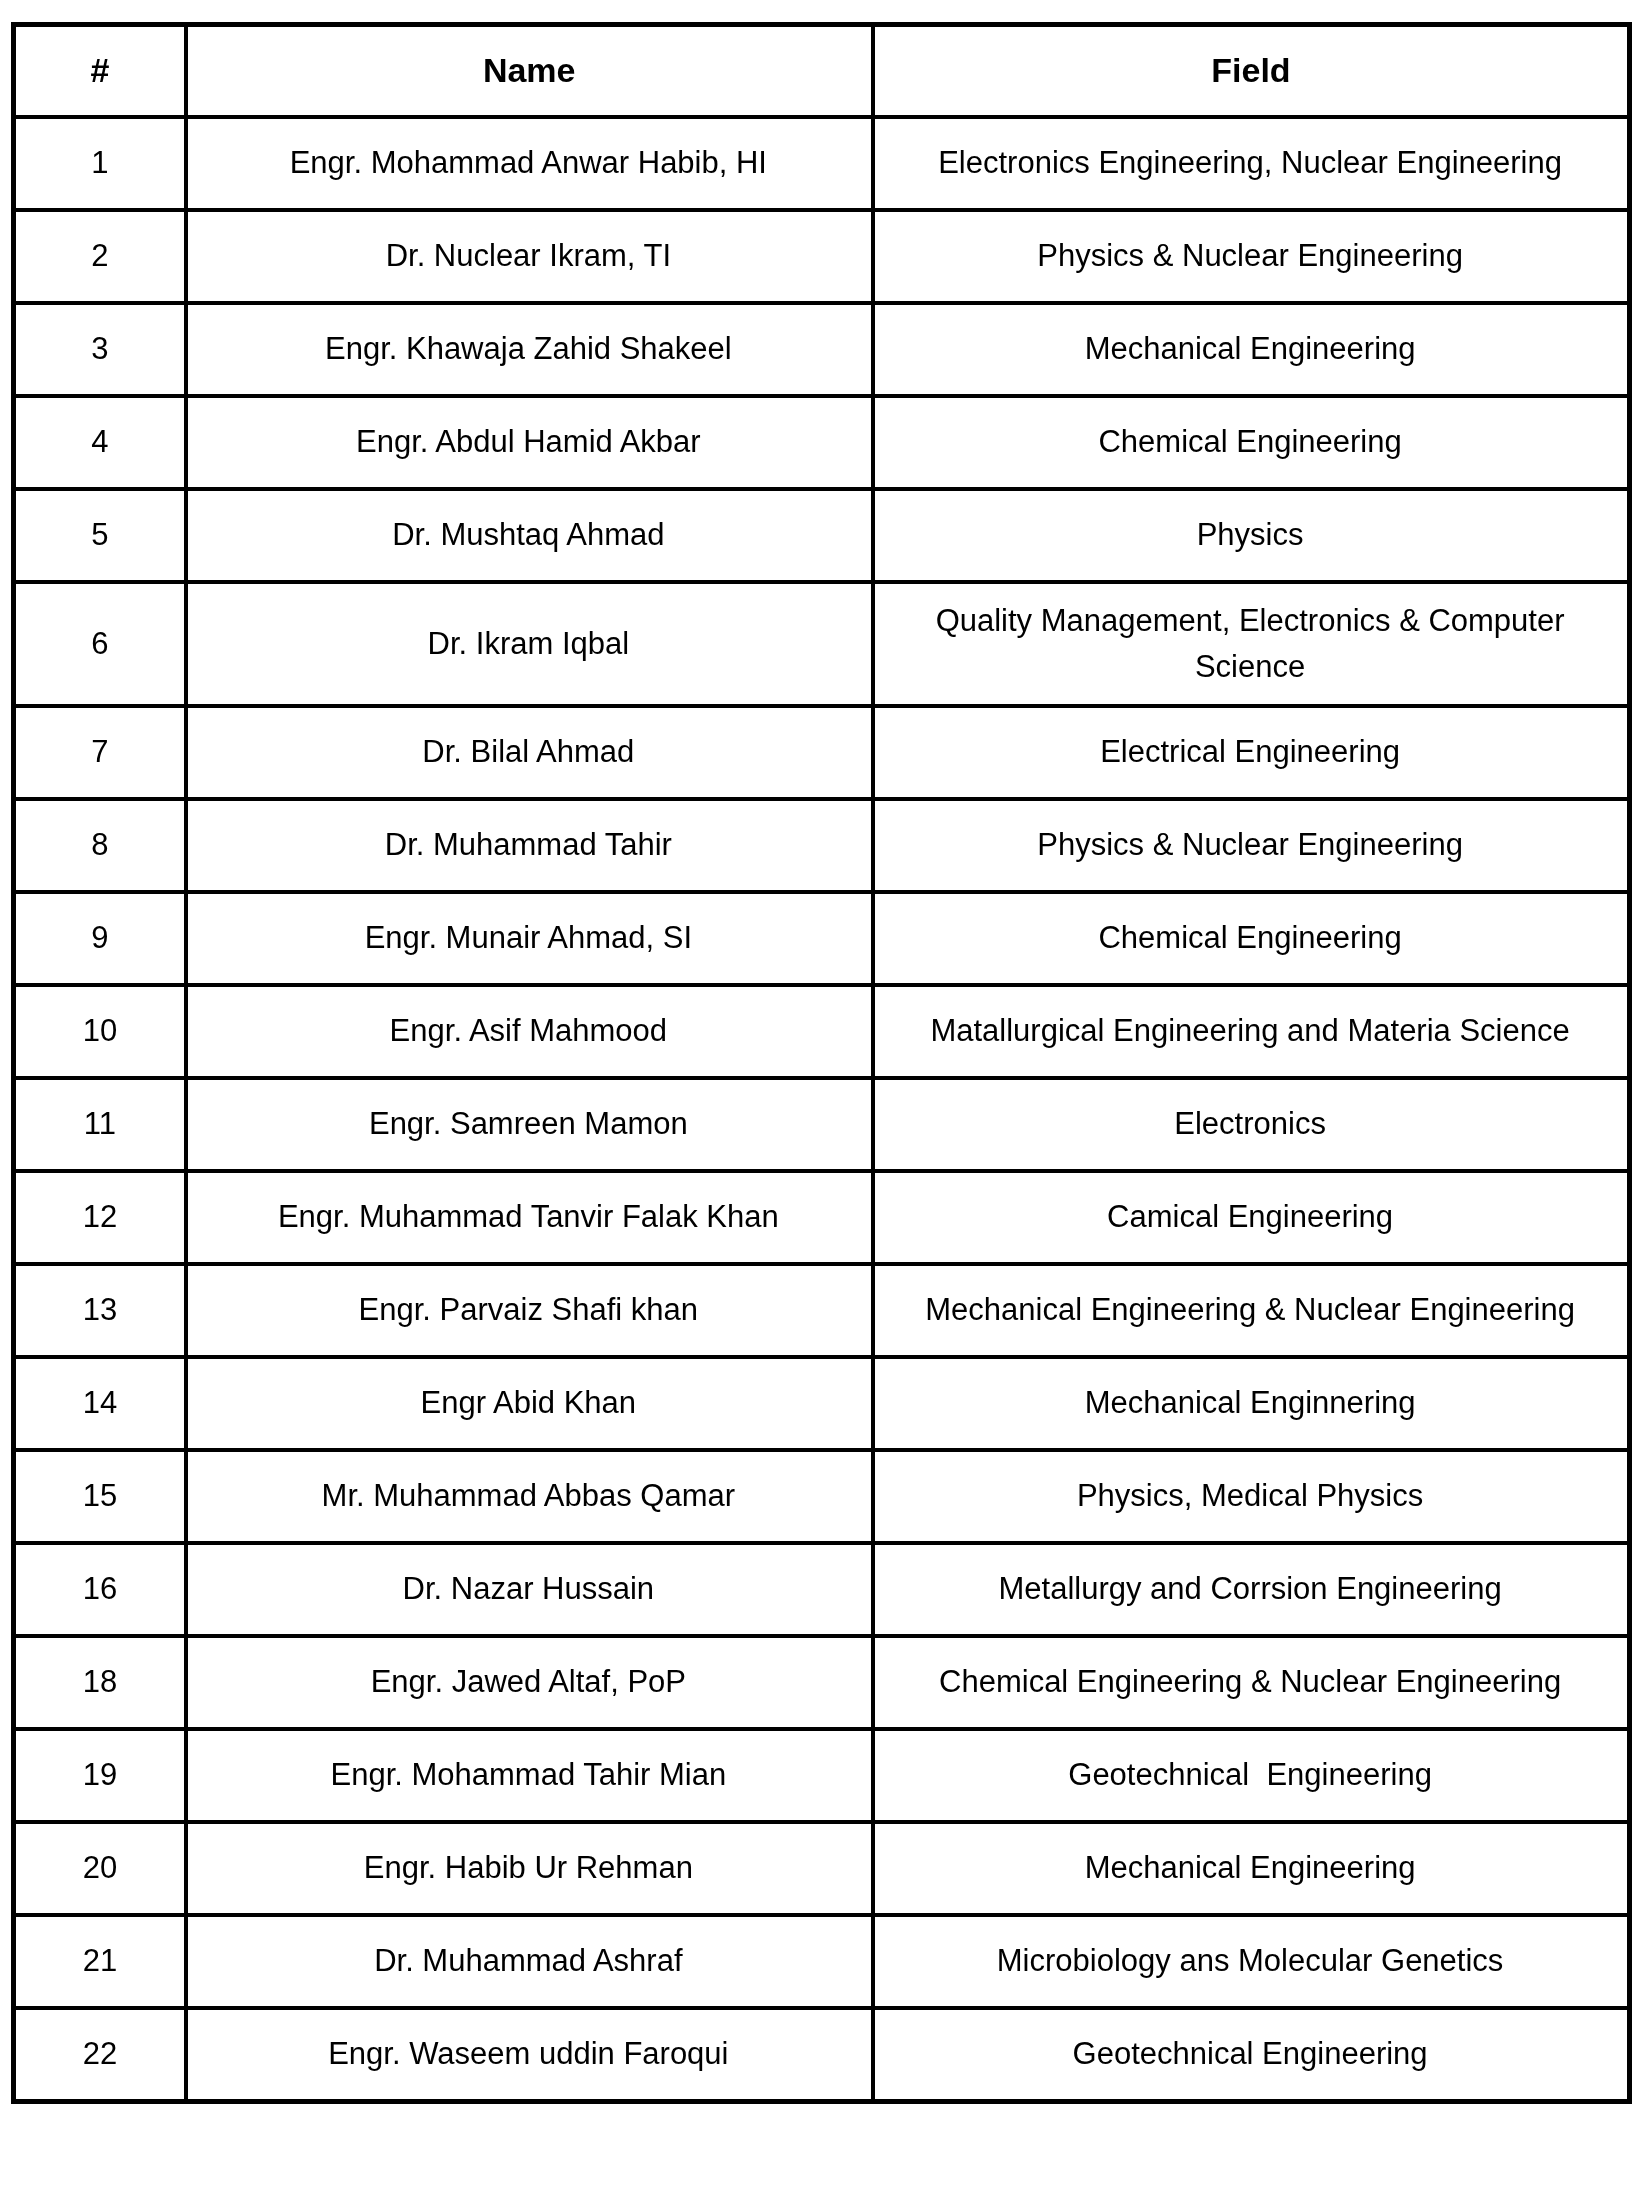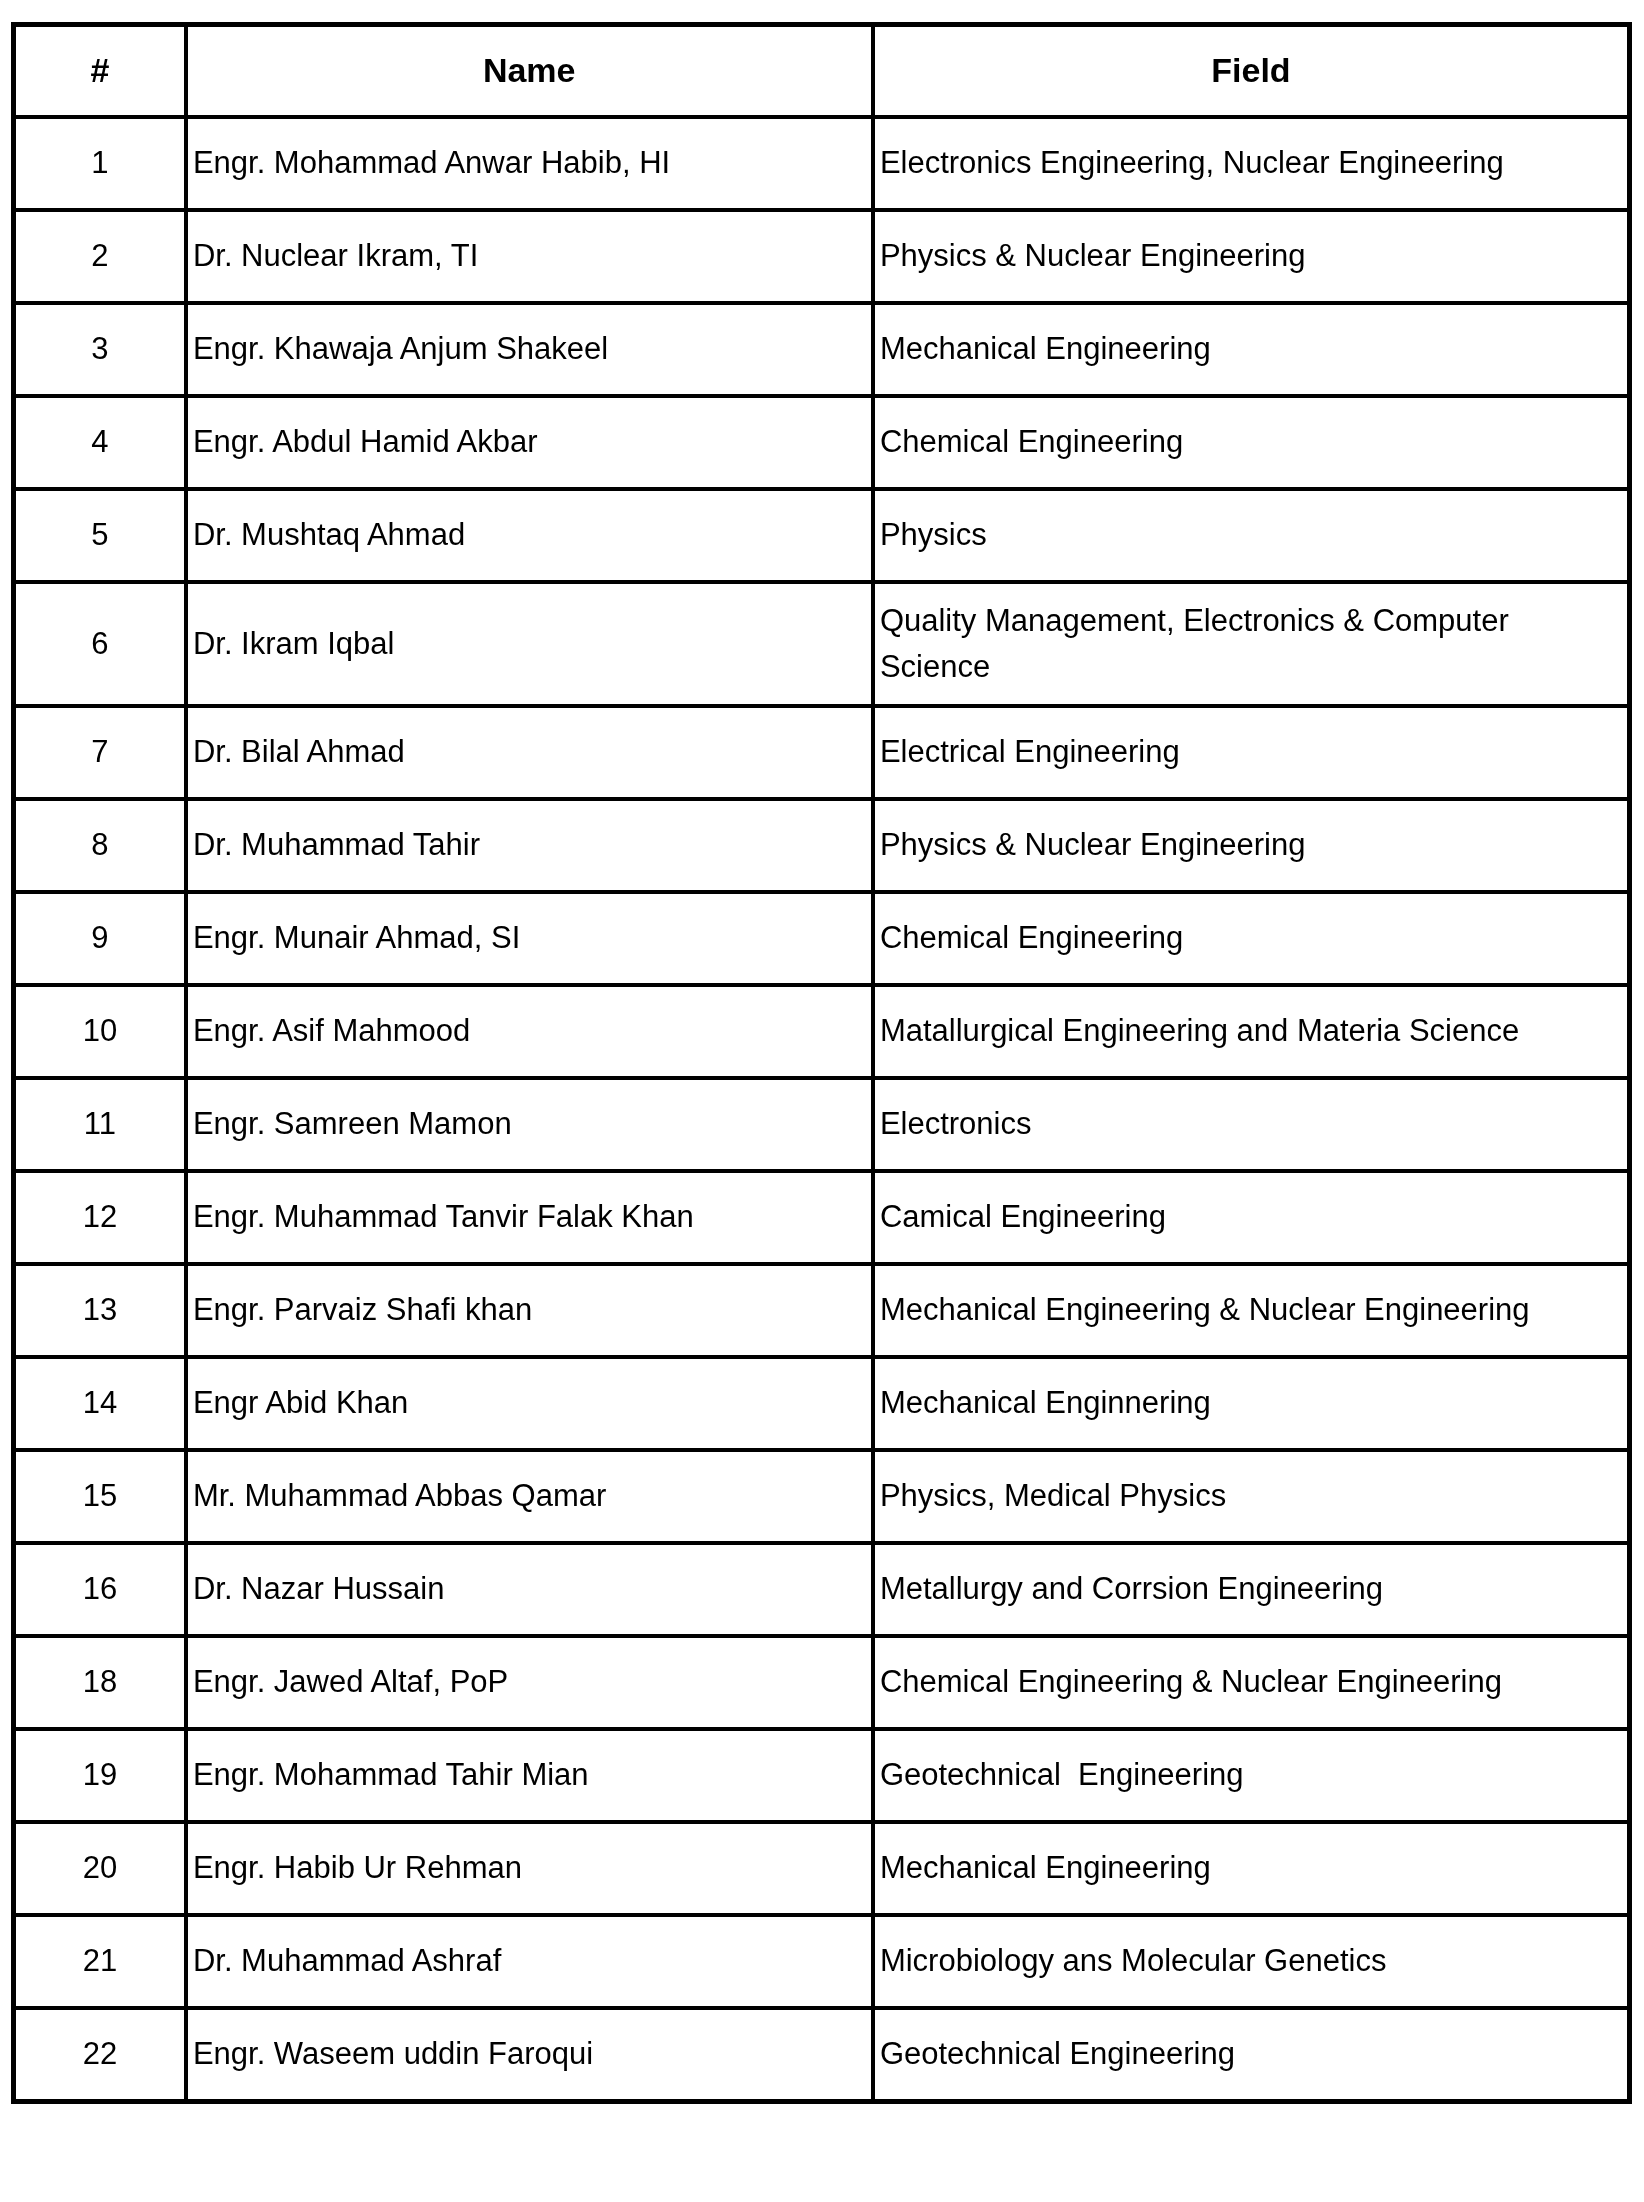--- a/index.html
+++ b/index.html
@@ -35,21 +35,21 @@
       font-weight: bold;
       text-align: center;
     }
     table.roster td {
       height: 93px;
       font-size: 31px;
       line-height: 1.5;
     }
     table.roster tr.tall td { height: 124px; }
     table.roster td.num { text-align: center; }
-    table.roster td.name, table.roster td.field { text-align: left; padding-left: 5.2px; }
+    table.roster td.name, table.roster td.field { text-align: center; padding-left: 5.2px; }
   </style>
 </head>
 <body>
 
 <table class="roster">
   <colgroup>
     <col class="c-num">
     <col class="c-name">
     <col class="c-field">
   </colgroup>
@@ -66,21 +66,21 @@
       <td class="name">Engr. Mohammad Anwar Habib, HI</td>
       <td class="field">Electronics Engineering, Nuclear Engineering</td>
     </tr>
     <tr>
       <td class="num">2</td>
       <td class="name">Dr. Nuclear Ikram, TI</td>
       <td class="field">Physics &amp; Nuclear Engineering</td>
     </tr>
     <tr>
       <td class="num">3</td>
-      <td class="name">Engr. Khawaja Anjum Shakeel</td>
+      <td class="name">Engr. Khawaja Zahid Shakeel</td>
       <td class="field">Mechanical Engineering</td>
     </tr>
     <tr>
       <td class="num">4</td>
       <td class="name">Engr. Abdul Hamid Akbar</td>
       <td class="field">Chemical Engineering</td>
     </tr>
     <tr>
       <td class="num">5</td>
       <td class="name">Dr. Mushtaq Ahmad</td>

